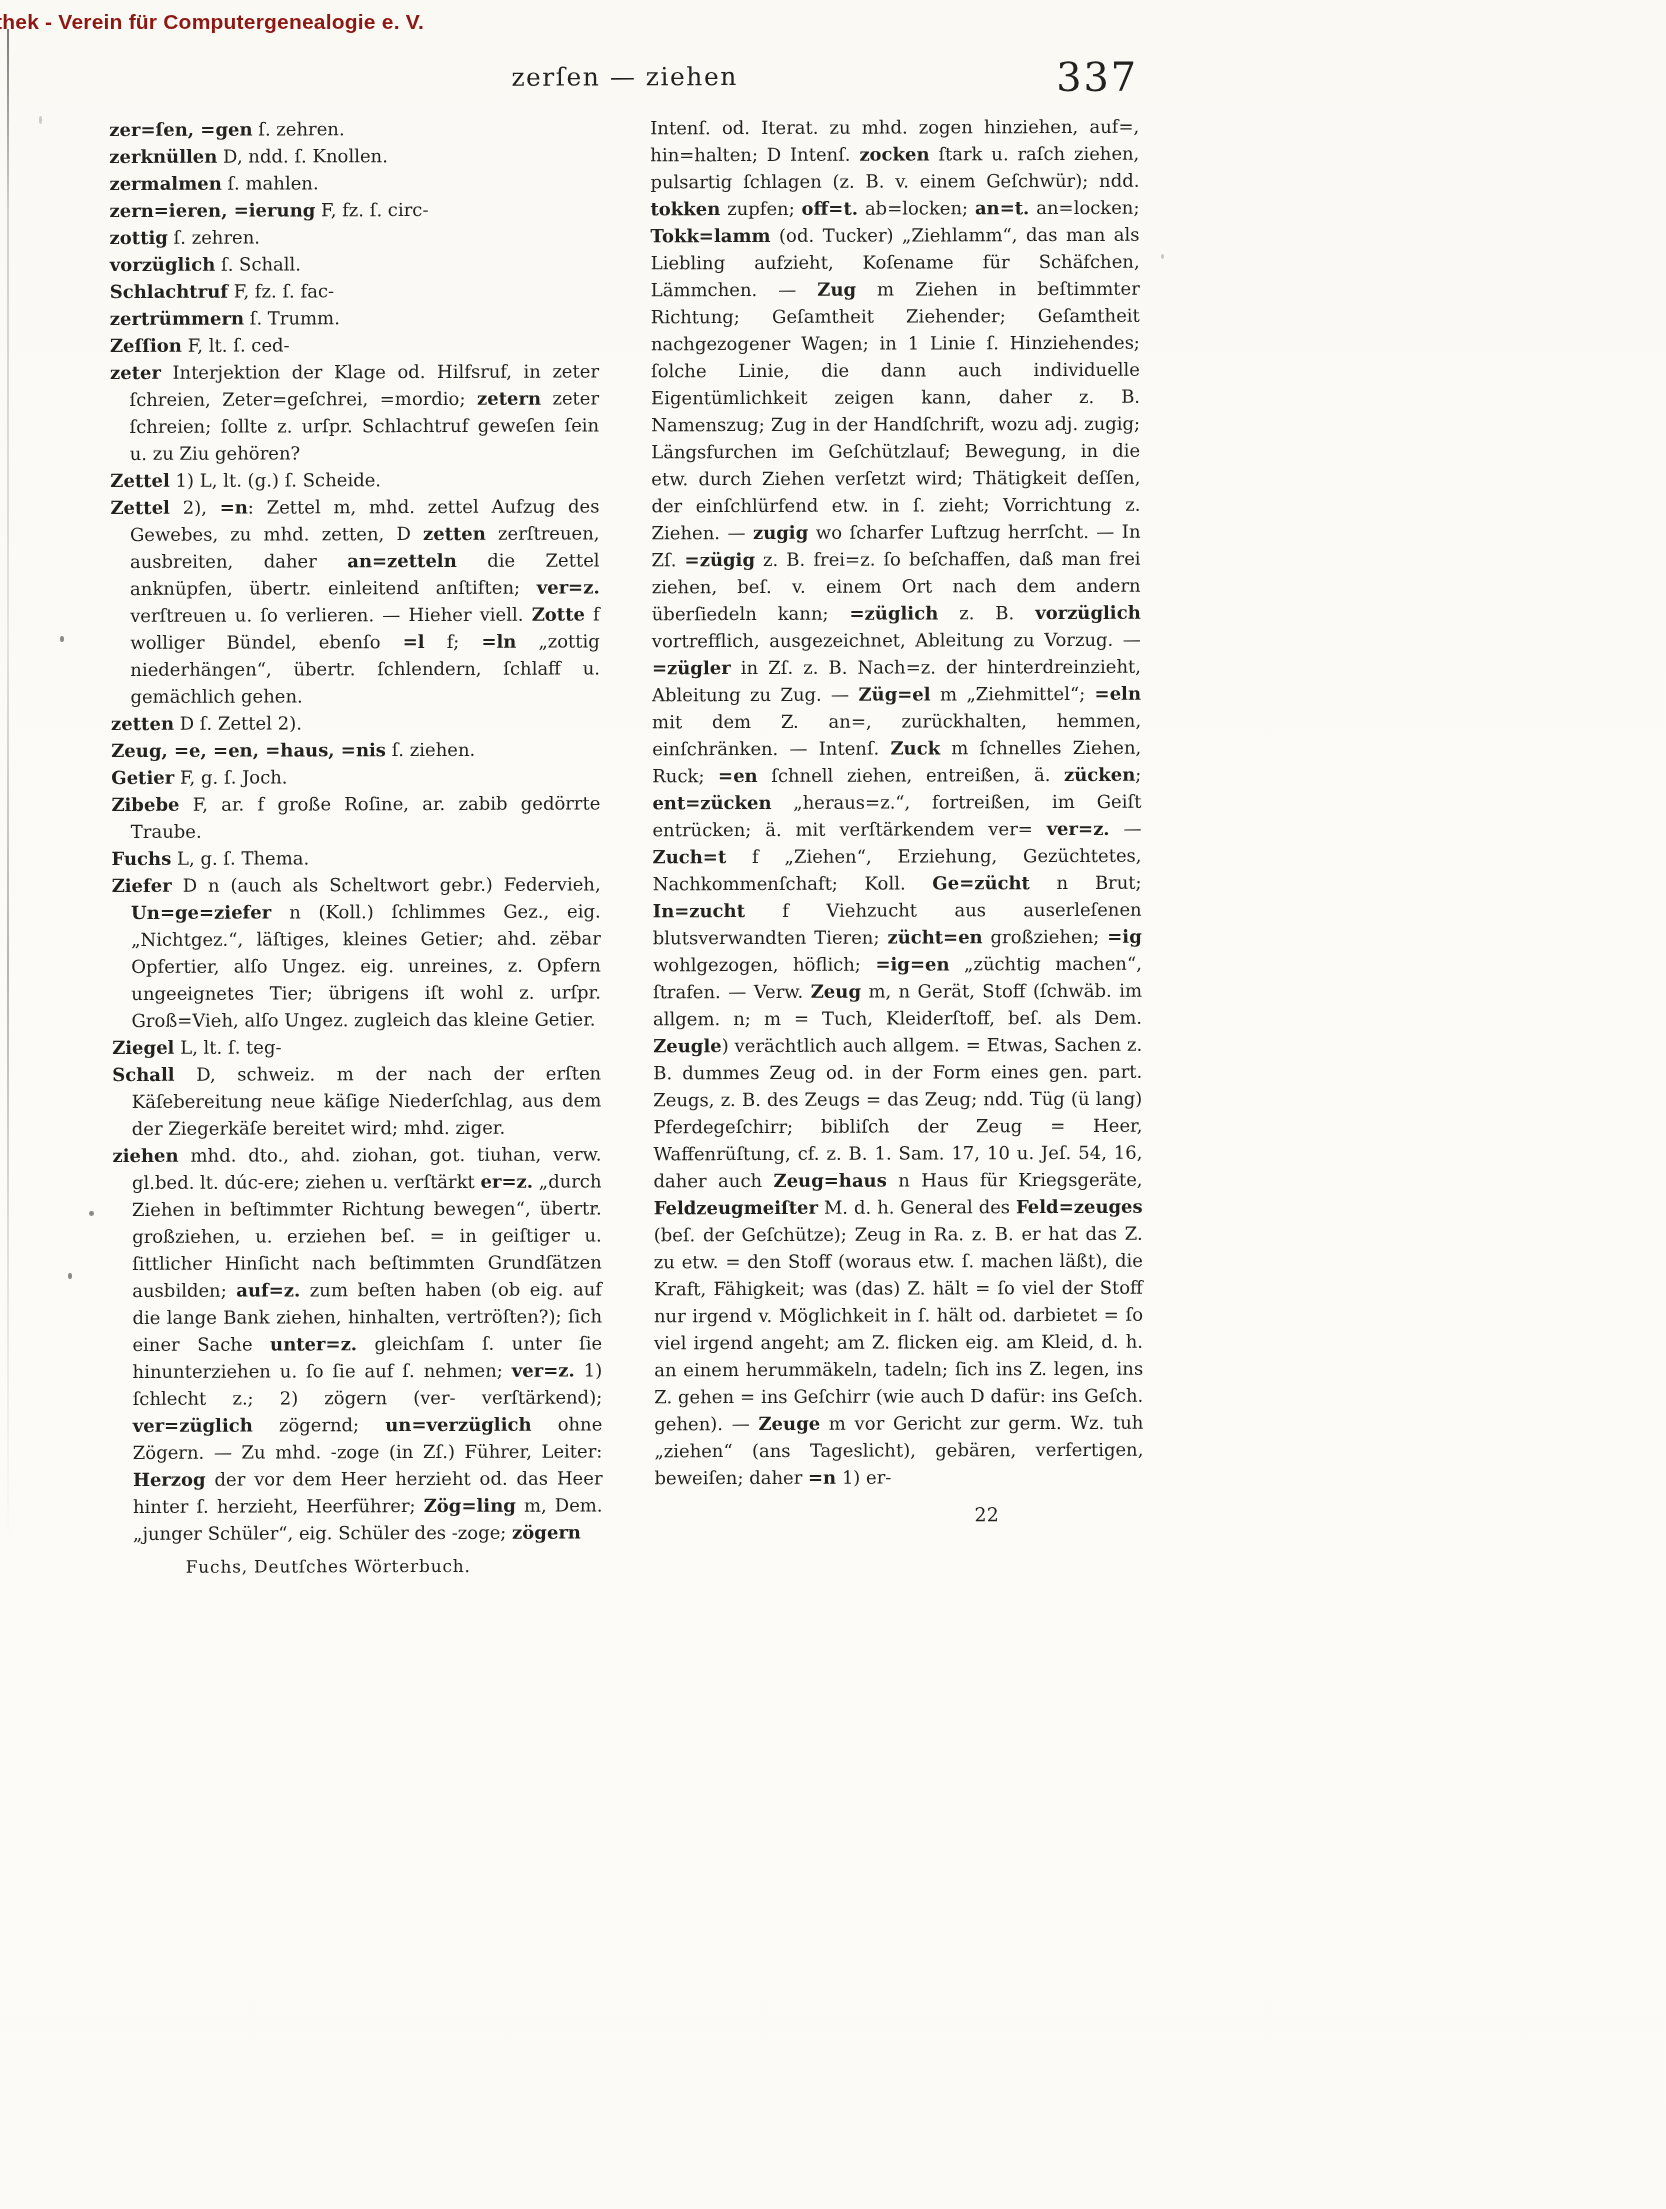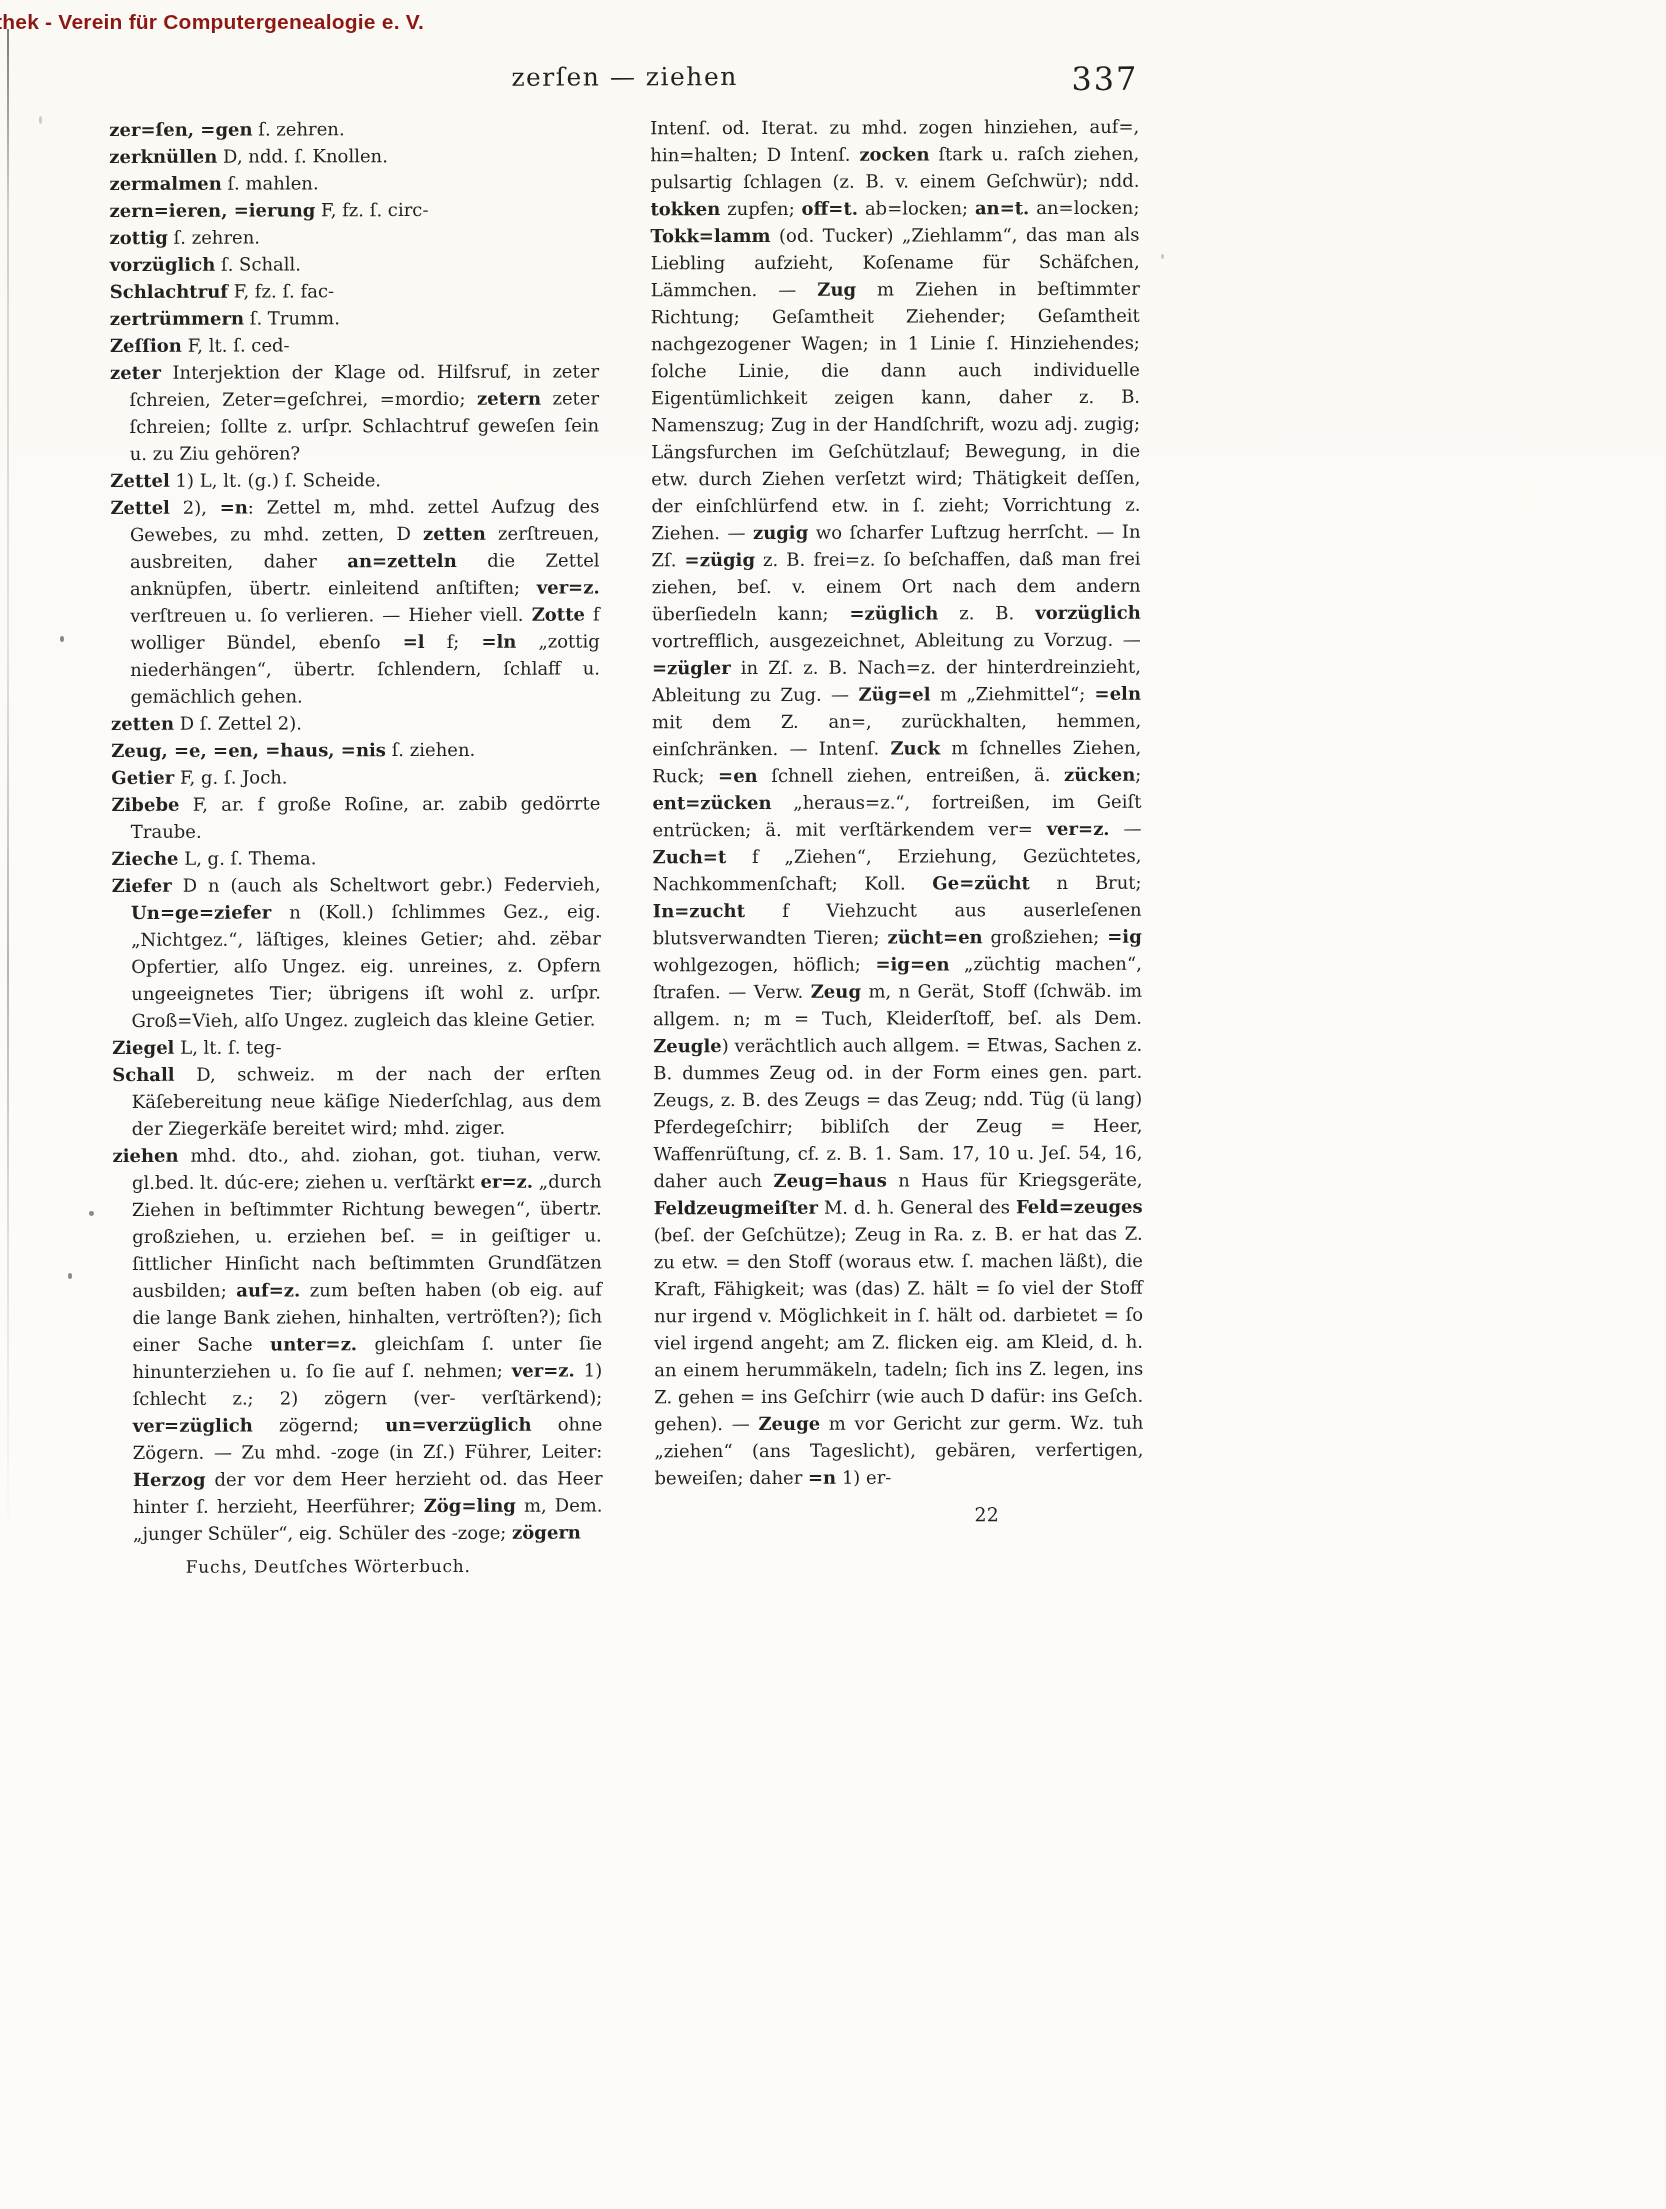--- a/index.html
+++ b/index.html
@@ -43,22 +43,22 @@
   .scan-area {
     position: absolute; left: 109px; top: 54px; width: 1031px;
     transform: rotate(-0.18deg); transform-origin: top left;
   }
   .running-head { position: relative; height: 50px; }
   .running-head .title {
     position: absolute; left: 0; right: 0; top: 9.7px;
     text-align: center; font-size: 25px; letter-spacing: 1.5px;
   }
   .running-head .pagenum {
-    position: absolute; right: 1.9px; top: 9px;
-    font-size: 32px; letter-spacing: 1.9px;
+    position: absolute; right: 1.9px; top: 3px;
+    font-size: 40px; letter-spacing: 1.9px;
   }
 
   .columns {
     display: flex; gap: 52px; margin-top: 11.6px;
     font-size: 18px; line-height: 27px; text-align: justify;
   }
   .col { width: 489px; }
   .entry { margin: 0; padding-left: 19.4px; text-indent: -19.4px; }
   .cont  { margin: 0; }
   b { font-weight: 700; }
@@ -103,21 +103,21 @@
         <p class="entry"><b>Schlachtruf</b> F, fz. ſ. fac-</p>
         <p class="entry"><b>zertrümmern</b> ſ. Trumm.</p>
         <p class="entry"><b>Zeſſion</b> F, lt. ſ. ced-</p>
         <p class="entry"><b>zeter</b> Interjektion der Klage od. Hilfsruf, in zeter ſchreien, Zeter=geſchrei, =mordio; <b>zetern</b> zeter ſchreien; ſollte z. urſpr. Schlachtruf geweſen ſein u. zu Ziu gehören?</p>
         <p class="entry"><b>Zettel</b> 1) L, lt. (g.) ſ. Scheide.</p>
         <p class="entry"><b>Zettel</b> 2), <b>=n</b>: Zettel m, mhd. zettel Aufzug des Gewebes, zu mhd. zetten, D <b>zetten</b> zerſtreuen, ausbreiten, daher <b>an=zetteln</b> die Zettel anknüpfen, übertr. einleitend anſtiften; <b>ver=z.</b> verſtreuen u. ſo verlieren. — Hieher viell. <b>Zotte</b> f wolliger Bündel, ebenſo <b>=l</b> f; <b>=ln</b> „zottig niederhängen“, übertr. ſchlendern, ſchlaff u. gemächlich gehen.</p>
         <p class="entry"><b>zetten</b> D ſ. Zettel 2).</p>
         <p class="entry"><b>Zeug, =e, =en, =haus, =nis</b> ſ. ziehen.</p>
         <p class="entry"><b>Getier</b> F, g. ſ. Joch.</p>
         <p class="entry"><b>Zibebe</b> F, ar. f große Roſine, ar. zabib gedörrte Traube.</p>
-        <p class="entry"><b>Zieche</b> L, g. ſ. Thema.</p>
+        <p class="entry"><b>Fuchs</b> L, g. ſ. Thema.</p>
         <p class="entry"><b>Ziefer</b> D n (auch als Scheltwort gebr.) Federvieh, <b>Un=ge=ziefer</b> n (Koll.) ſchlimmes Gez., eig. „Nichtgez.“, läſtiges, kleines Getier; ahd. zëbar Opfertier, alſo Ungez. eig. unreines, z. Opfern ungeeignetes Tier; übrigens iſt wohl z. urſpr. Groß=Vieh, alſo Ungez. zugleich das kleine Getier.</p>
         <p class="entry"><b>Ziegel</b> L, lt. ſ. teg-</p>
         <p class="entry"><b>Schall</b> D, schweiz. m der nach der erſten Käſebereitung neue käſige Niederſchlag, aus dem der Ziegerkäſe bereitet wird; mhd. ziger.</p>
         <p class="entry"><b>ziehen</b> mhd. dto., ahd. ziohan, got. tiuhan, verw. gl.bed. lt. dúc-ere; ziehen u. verſtärkt <b>er=z.</b> „durch Ziehen in beſtimmter Richtung bewegen“, übertr. großziehen, u. erziehen beſ. = in geiſtiger u. ſittlicher Hinſicht nach beſtimmten Grundſätzen ausbilden; <b>auf=z.</b> zum beſten haben (ob eig. auf die lange Bank ziehen, hinhalten, vertröſten?); ſich einer Sache <b>unter=z.</b> gleichſam ſ. unter ſie hinunterziehen u. ſo ſie auf ſ. nehmen; <b>ver=z.</b> 1) ſchlecht z.; 2) zögern (ver- verſtärkend); <b>ver=züglich</b> zögernd; <b>un=verzüglich</b> ohne Zögern. — Zu mhd. -zoge (in Zſ.) Führer, Leiter: <b>Herzog</b> der vor dem Heer herzieht od. das Heer hinter ſ. herzieht, Heerführer; <b>Zög=ling</b> m, Dem. „junger Schüler“, eig. Schüler des -zoge; <b>zögern</b></p>
         <p class="book-ref">Fuchs, Deutſches Wörterbuch.</p>
       </div>
 
       <div class="col">
         <p class="cont">Intenſ. od. Iterat. zu mhd. zogen hinziehen, auf=, hin=halten; D Intenſ. <b>zocken</b> ſtark u. raſch ziehen, pulsartig ſchlagen (z. B. v. einem Geſchwür); ndd. <b>tokken</b> zupfen; <b>off=t.</b> ab=locken; <b>an=t.</b> an=locken; <b>Tokk=lamm</b> (od. Tucker) „Ziehlamm“, das man als Liebling aufzieht, Koſename für Schäfchen, Lämmchen. — <b>Zug</b> m Ziehen in beſtimmter Richtung; Geſamtheit Ziehender; Geſamtheit nachgezogener Wagen; in 1 Linie ſ. Hinziehendes; ſolche Linie, die dann auch individuelle Eigentümlichkeit zeigen kann, daher z. B. Namenszug; Zug in der Handſchrift, wozu adj. zugig; Längsfurchen im Geſchützlauf; Bewegung, in die etw. durch Ziehen verſetzt wird; Thätigkeit deſſen, der einſchlürfend etw. in ſ. zieht; Vorrichtung z. Ziehen. — <b>zugig</b> wo ſcharfer Luftzug herrſcht. — In Zſ. <b>=zügig</b> z. B. frei=z. ſo beſchaffen, daß man frei ziehen, beſ. v. einem Ort nach dem andern überſiedeln kann; <b>=züglich</b> z. B. <b>vorzüglich</b> vortrefflich, ausgezeichnet, Ableitung zu Vorzug. — <b>=zügler</b> in Zſ. z. B. Nach=z. der hinterdreinzieht, Ableitung zu Zug. — <b>Züg=el</b> m „Ziehmittel“; <b>=eln</b> mit dem Z. an=, zurückhalten, hemmen, einſchränken. — Intenſ. <b>Zuck</b> m ſchnelles Ziehen, Ruck; <b>=en</b> ſchnell ziehen, entreißen, ä. <b>zücken</b>; <b>ent=zücken</b> „heraus=z.“, fortreißen, im Geiſt entrücken; ä. mit verſtärkendem ver= <b>ver=z.</b> — <b>Zuch=t</b> f „Ziehen“, Erziehung, Gezüchtetes, Nachkommenſchaft; Koll. <b>Ge=zücht</b> n Brut; <b>In=zucht</b> f Viehzucht aus auserleſenen blutsverwandten Tieren; <b>zücht=en</b> großziehen; <b>=ig</b> wohlgezogen, höflich; <b>=ig=en</b> „züchtig machen“, ſtrafen. — Verw. <b>Zeug</b> m, n Gerät, Stoff (ſchwäb. im allgem. n; m = Tuch, Kleiderſtoff, beſ. als Dem. <b>Zeugle</b>) verächtlich auch allgem. = Etwas, Sachen z. B. dummes Zeug od. in der Form eines gen. part. Zeugs, z. B. des Zeugs = das Zeug; ndd. Tüg (ü lang) Pferdegeſchirr; bibliſch der Zeug = Heer, Waffenrüſtung, cf. z. B. 1. Sam. 17, 10 u. Jeſ. 54, 16, daher auch <b>Zeug=haus</b> n Haus für Kriegsgeräte, <b>Feldzeugmeiſter</b> M. d. h. General des <b>Feld=zeuges</b> (beſ. der Geſchütze); Zeug in Ra. z. B. er hat das Z. zu etw. = den Stoff (woraus etw. ſ. machen läßt), die Kraft, Fähigkeit; was (das) Z. hält = ſo viel der Stoff nur irgend v. Möglichkeit in ſ. hält od. darbietet = ſo viel irgend angeht; am Z. flicken eig. am Kleid, d. h. an einem herummäkeln, tadeln; ſich ins Z. legen, ins Z. gehen = ins Geſchirr (wie auch D dafür: ins Geſch. gehen). — <b>Zeuge</b> m vor Gericht zur germ. Wz. tuh „ziehen“ (ans Tageslicht), gebären, verfertigen, beweiſen; daher <b>=n</b> 1) er-</p>
         <p class="sheet-num">22</p>

